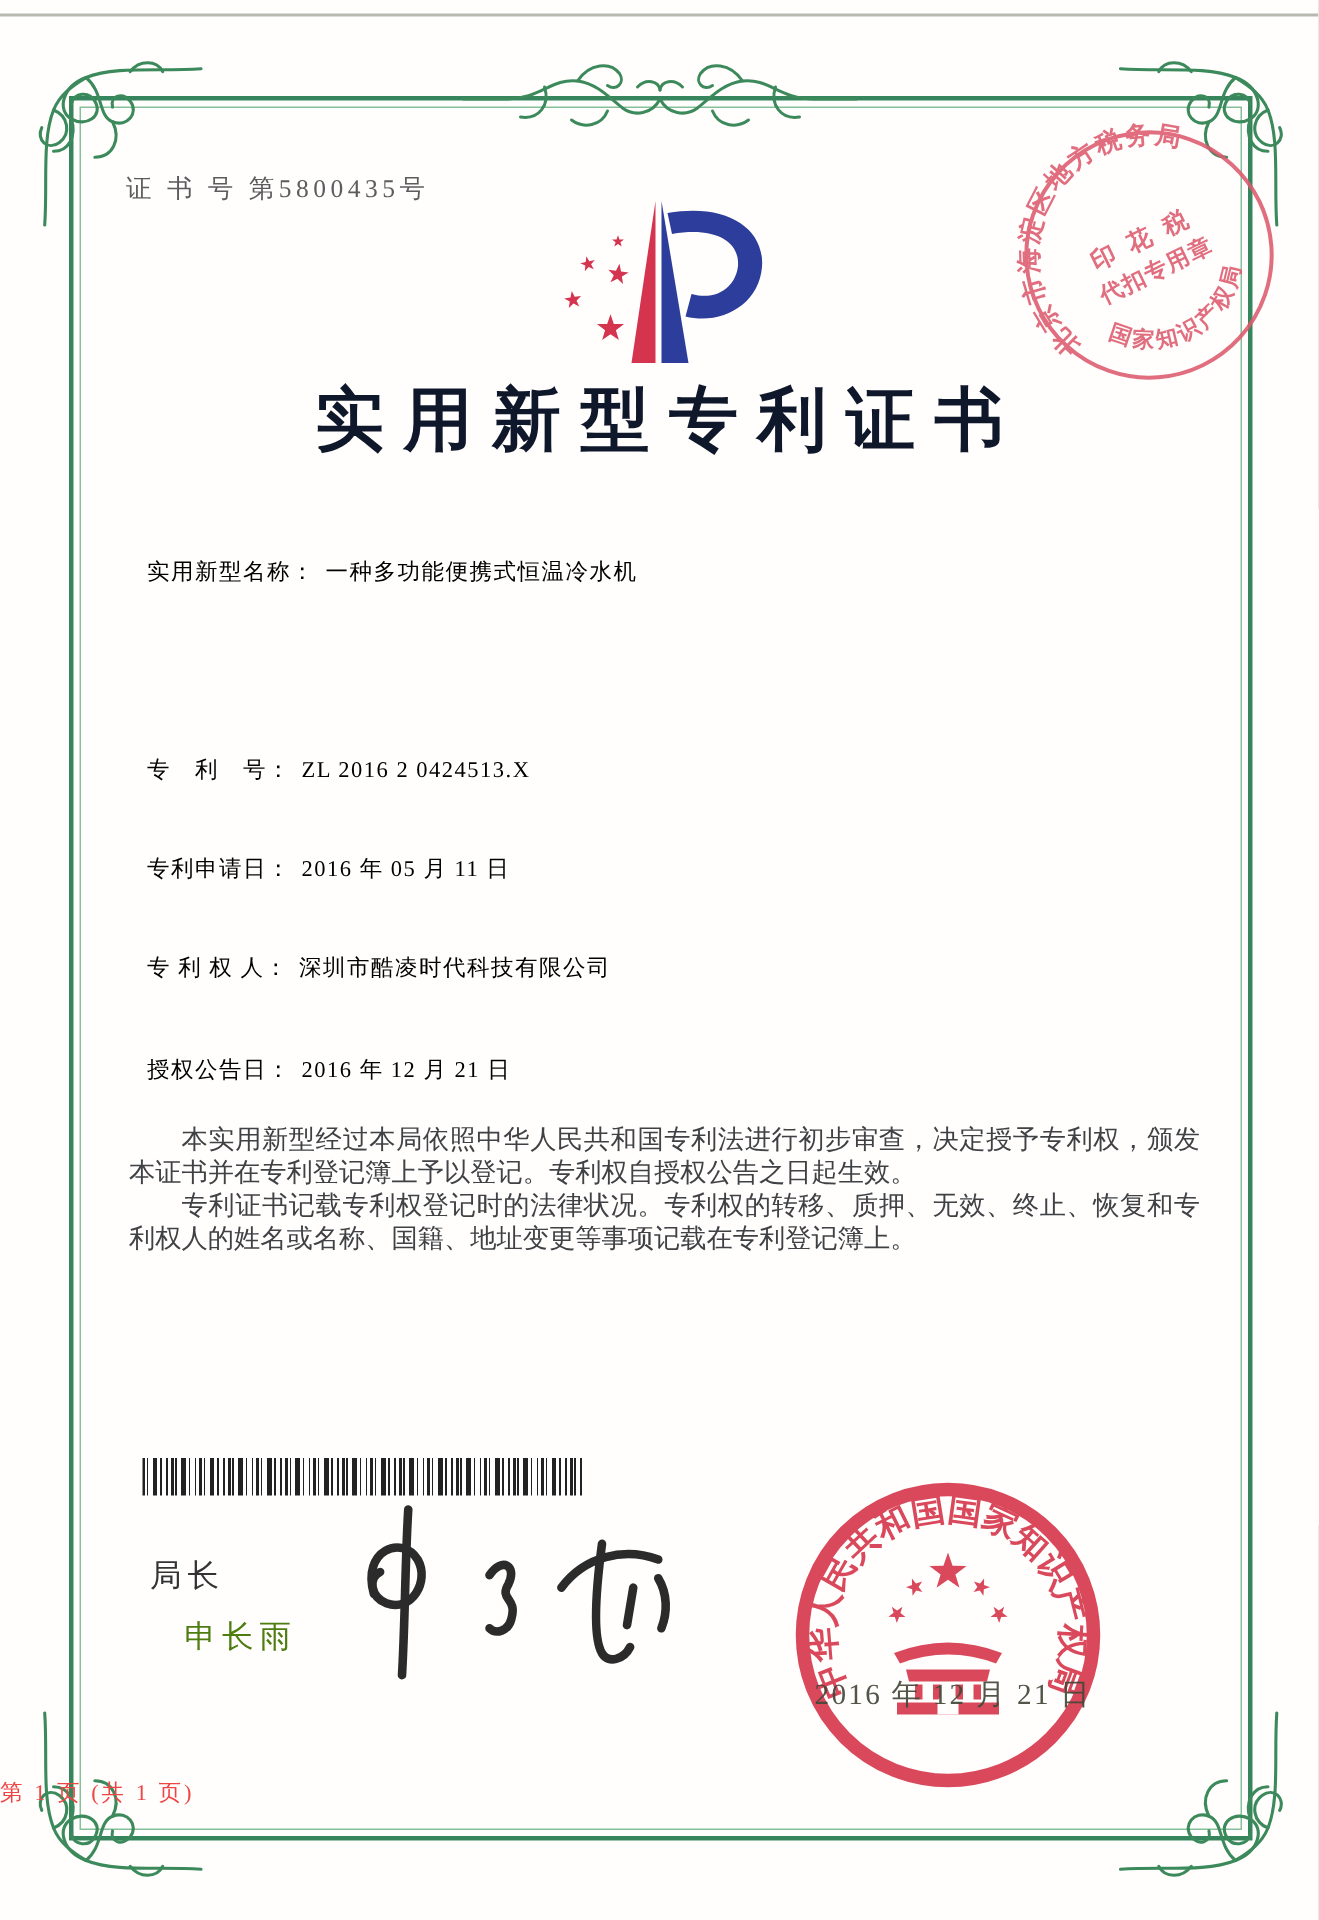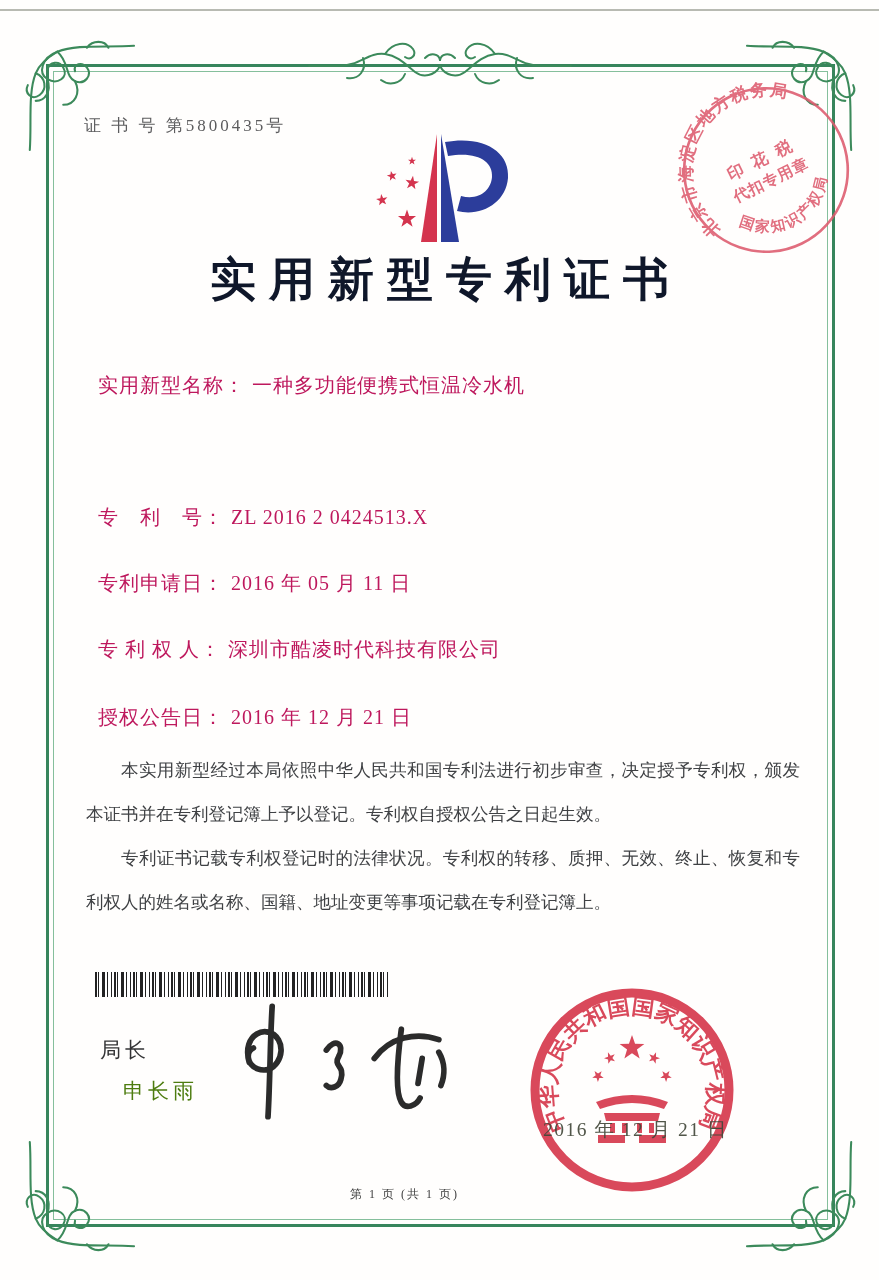--- a/index.html
+++ b/index.html
@@ -21,40 +21,40 @@
   .c-tr{right:16px;top:34px;transform:scaleX(-1);}
   .c-bl{left:18px;bottom:22px;transform:scaleY(-1);}
   .c-br{right:16px;bottom:22px;transform:scale(-1,-1);}
   .top-motif{position:absolute;left:50%;top:28px;transform:translateX(-50%);width:270px;height:72px;}
   
   .cert-no{position:absolute;left:84px;top:114px;font-size:17px;letter-spacing:3px;color:#5c5c5e;}
   .logo{position:absolute;left:369px;top:130px;width:150px;height:116px;}
   .tax-stamp{position:absolute;left:674px;top:78px;width:184px;height:184px;transform:rotate(-26deg);opacity:.88;}
   .title{position:absolute;left:0;right:0;top:249px;text-align:center;font-size:46px;font-weight:600;letter-spacing:13px;text-indent:13px;color:#0f172a;}
   
-  .field{position:absolute;left:98px;right:70px;font-size:20px;color:#be185d;letter-spacing:1px;white-space:nowrap;}
+  .field{position:absolute;left:98px;right:70px;font-size:15px;color:#000000;letter-spacing:1px;white-space:nowrap;}
   .field .val{margin-left:7px;}
   .f1{top:372px;} .f2{top:438px;} .f3{top:504px;} .f4{top:570px;} .f5{top:636px;} .f6{top:704px;}
   
-  .body-text{position:absolute;left:86px;top:748px;width:714px;font-size:17.5px;line-height:44px;text-align:justify;color:#3f4144;}
+  .body-text{position:absolute;left:86px;top:748px;width:714px;font-size:17.5px;line-height:22px;text-align:justify;color:#3f4144;}
   .body-text p{margin:0;text-indent:2em;}
   
   .barcode{position:absolute;left:95px;top:972px;width:293px;height:25px;
     background-image:repeating-linear-gradient(90deg,
       #222 0px,#222 2px,#fff 2px,#fff 3px,
       #222 3px,#222 4px,#fff 4px,#fff 7px,
       #222 7px,#222 10px,#fff 10px,#fff 12px,
       #222 12px,#222 13px,#fff 13px,#fff 16px,
       #222 16px,#222 17px,#fff 17px,#fff 19px);}
   .director-title{position:absolute;left:100px;top:1036px;font-size:21px;letter-spacing:4px;color:#333335;}
   .director-name{position:absolute;left:100px;top:1077px;font-size:21px;letter-spacing:4px;color:#4d7c0f;margin-left:23px;}
   .signature{position:absolute;left:218px;top:998px;width:250px;height:125px;}
   .seal{position:absolute;left:526px;top:982px;width:212px;height:216px;opacity:.92;}
   .seal-date{position:absolute;left:543px;top:1116px;font-size:19.5px;letter-spacing:1.5px;color:rgba(66,72,58,.92);z-index:5;}
-  .footer{position:absolute;left:0;right:70px;top:1186px;text-align:center;font-size:12px;letter-spacing:2px;color:#404040;}
+  .footer{position:absolute;left:0;right:70px;top:1186px;text-align:left;font-size:15px;letter-spacing:2px;color:#ef4444;}
   svg{display:block;}
 </style>
 </head>
 <body>
 
 <div class="page">
 
   <svg width="0" height="0" style="position:absolute" aria-hidden="true">
     <defs>
       <polygon id="star5" points="0,-10 2.35,-3.24 9.51,-3.09 3.8,1.24 5.88,8.09 0,4 -5.88,8.09 -3.8,1.24 -9.51,-3.09 -2.35,-3.24"></polygon>

